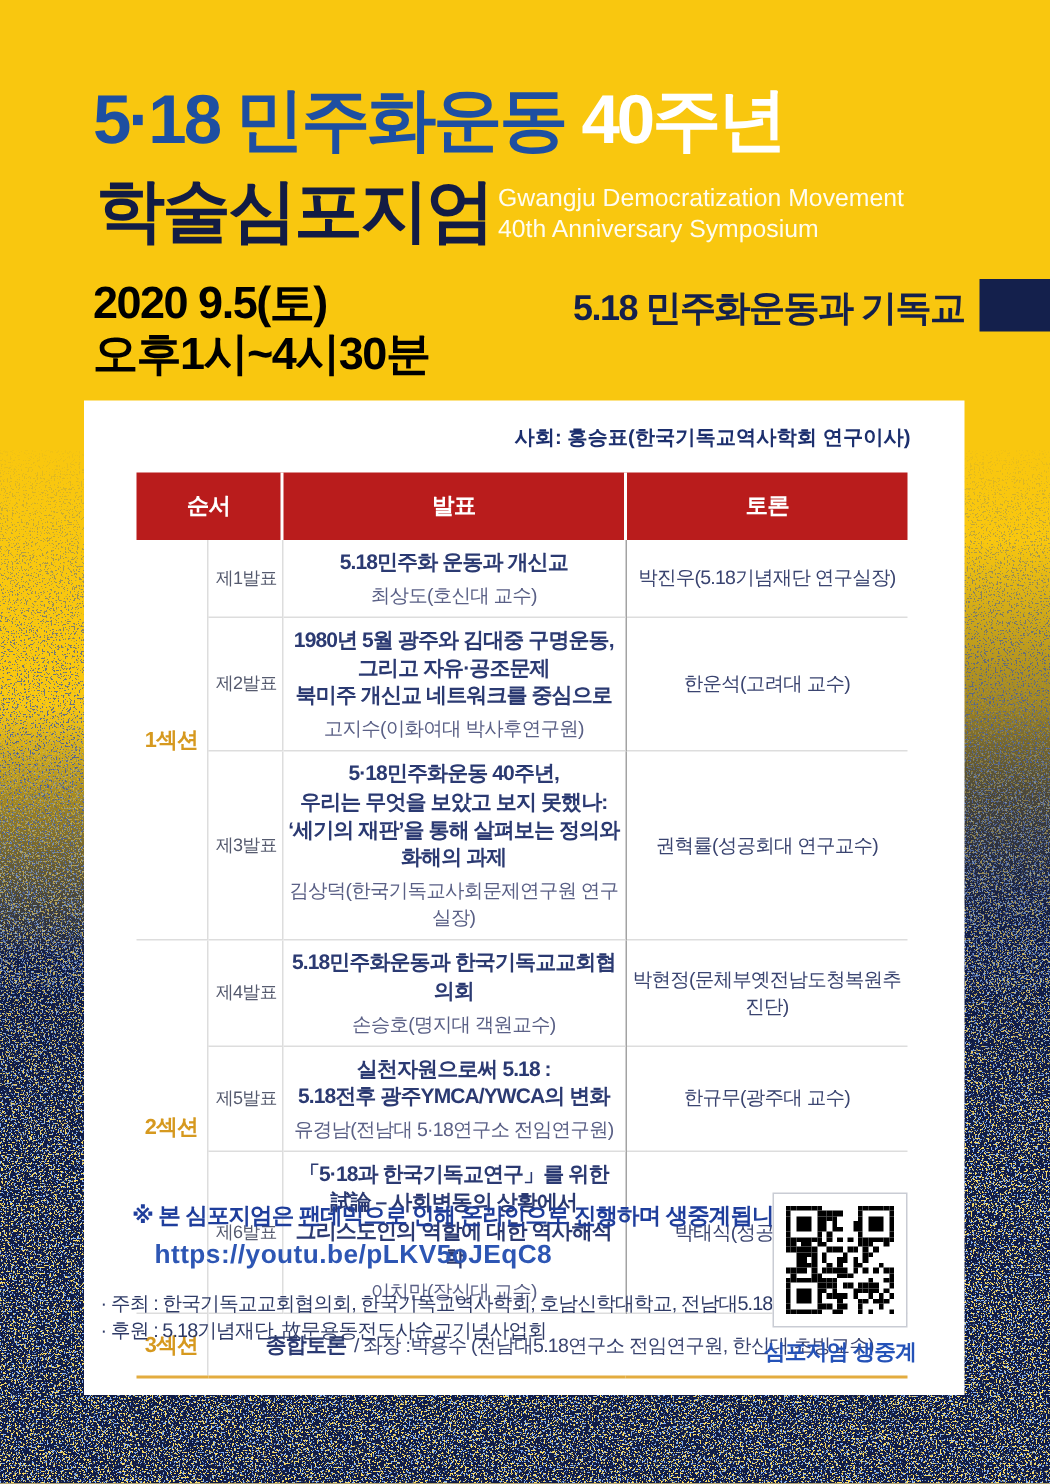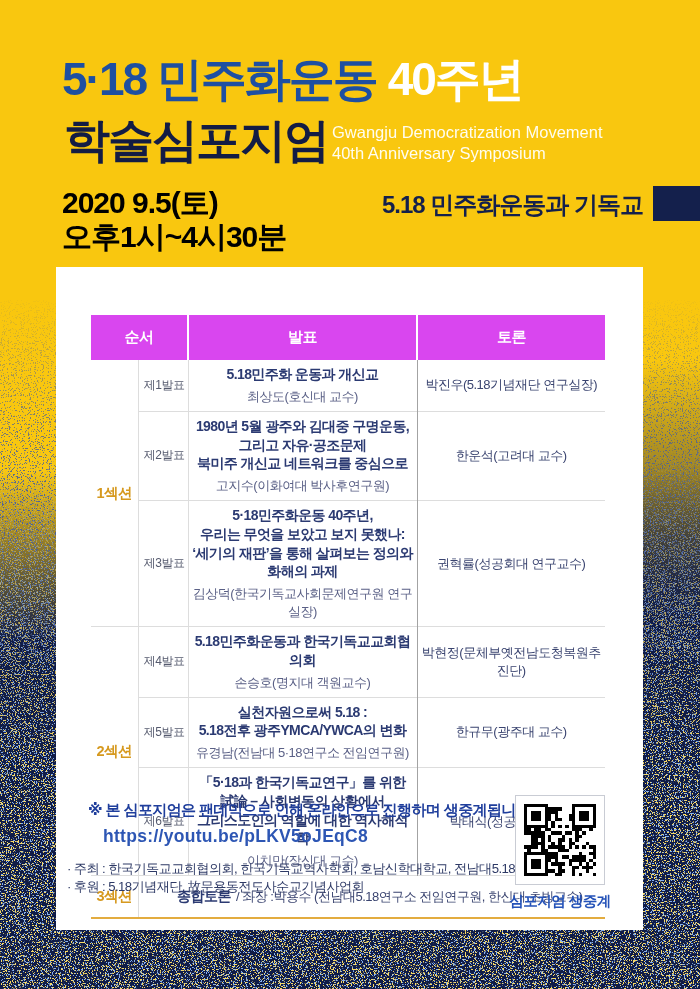--- a/index.html
+++ b/index.html
@@ -23,21 +23,21 @@
   .subtitle-block{position:absolute;left:653px;top:186px;width:47px;height:35px;
             background:#14204C;z-index:2;}
 
   
   .card{position:absolute;left:56px;top:267px;width:587px;height:663px;background:#FFFFFF;z-index:3;}
   .moderator{position:absolute;right:36px;top:16px;font-size:13.5px;font-weight:bold;color:#1C2F6E;}
 
   
   table.program{position:absolute;left:35px;top:48px;width:514px;border-collapse:collapse;
             table-layout:fixed;}
-  .program th{background:#d946ef;color:#FFFFFF;font-weight:bold;font-size:15px;height:43px;
+  .program th{background:#b91c1c;color:#FFFFFF;font-weight:bold;font-size:15px;height:43px;
             letter-spacing:-0.5px;}
   .program th.sep{border-right:2px solid #FFFFFF;}
   .program td{border-top:1px solid #DDDDDD;vertical-align:middle;text-align:center;padding:5px 3px;}
   .program tr.first td{border-top:none;}
   .program td.sec{border-right:1px solid #DDDDDD;color:#D6991F;font-weight:800;font-size:14.5px;
             letter-spacing:-0.5px;}
   .program td.no{border-right:1px solid #DDDDDD;font-size:12px;color:#555A6E;letter-spacing:-0.5px;text-align:right;}
   .program td.pres{border-right:1px solid #a3a3a3;}
   .p-title{font-size:14px;font-weight:bold;color:#2B3A72;line-height:1.34;white-space:pre-line;
             letter-spacing:-0.6px;}
@@ -125,20 +125,21 @@
   <div class="title-l2">학술심포지엄</div>
   <div class="title-en">Gwangju Democratization Movement
 40th Anniversary Symposium</div>
 
   <div class="date-block">2020 9.5(토)
 오후1시~4시30분</div>
   <div class="subtitle">5.18 민주화운동과 기독교</div>
   <div class="subtitle-block"></div>
 
   <div class="card">
+    <div class="moderator">사회: 홍승표(한국기독교역사학회 연구이사)</div>
 
     <table class="program">
       <colgroup>
           <col style="width:47px">
           <col style="width:50px">
           <col style="width:229px">
           <col style="width:188px">
         </colgroup>
       <thead>
         <tr>

